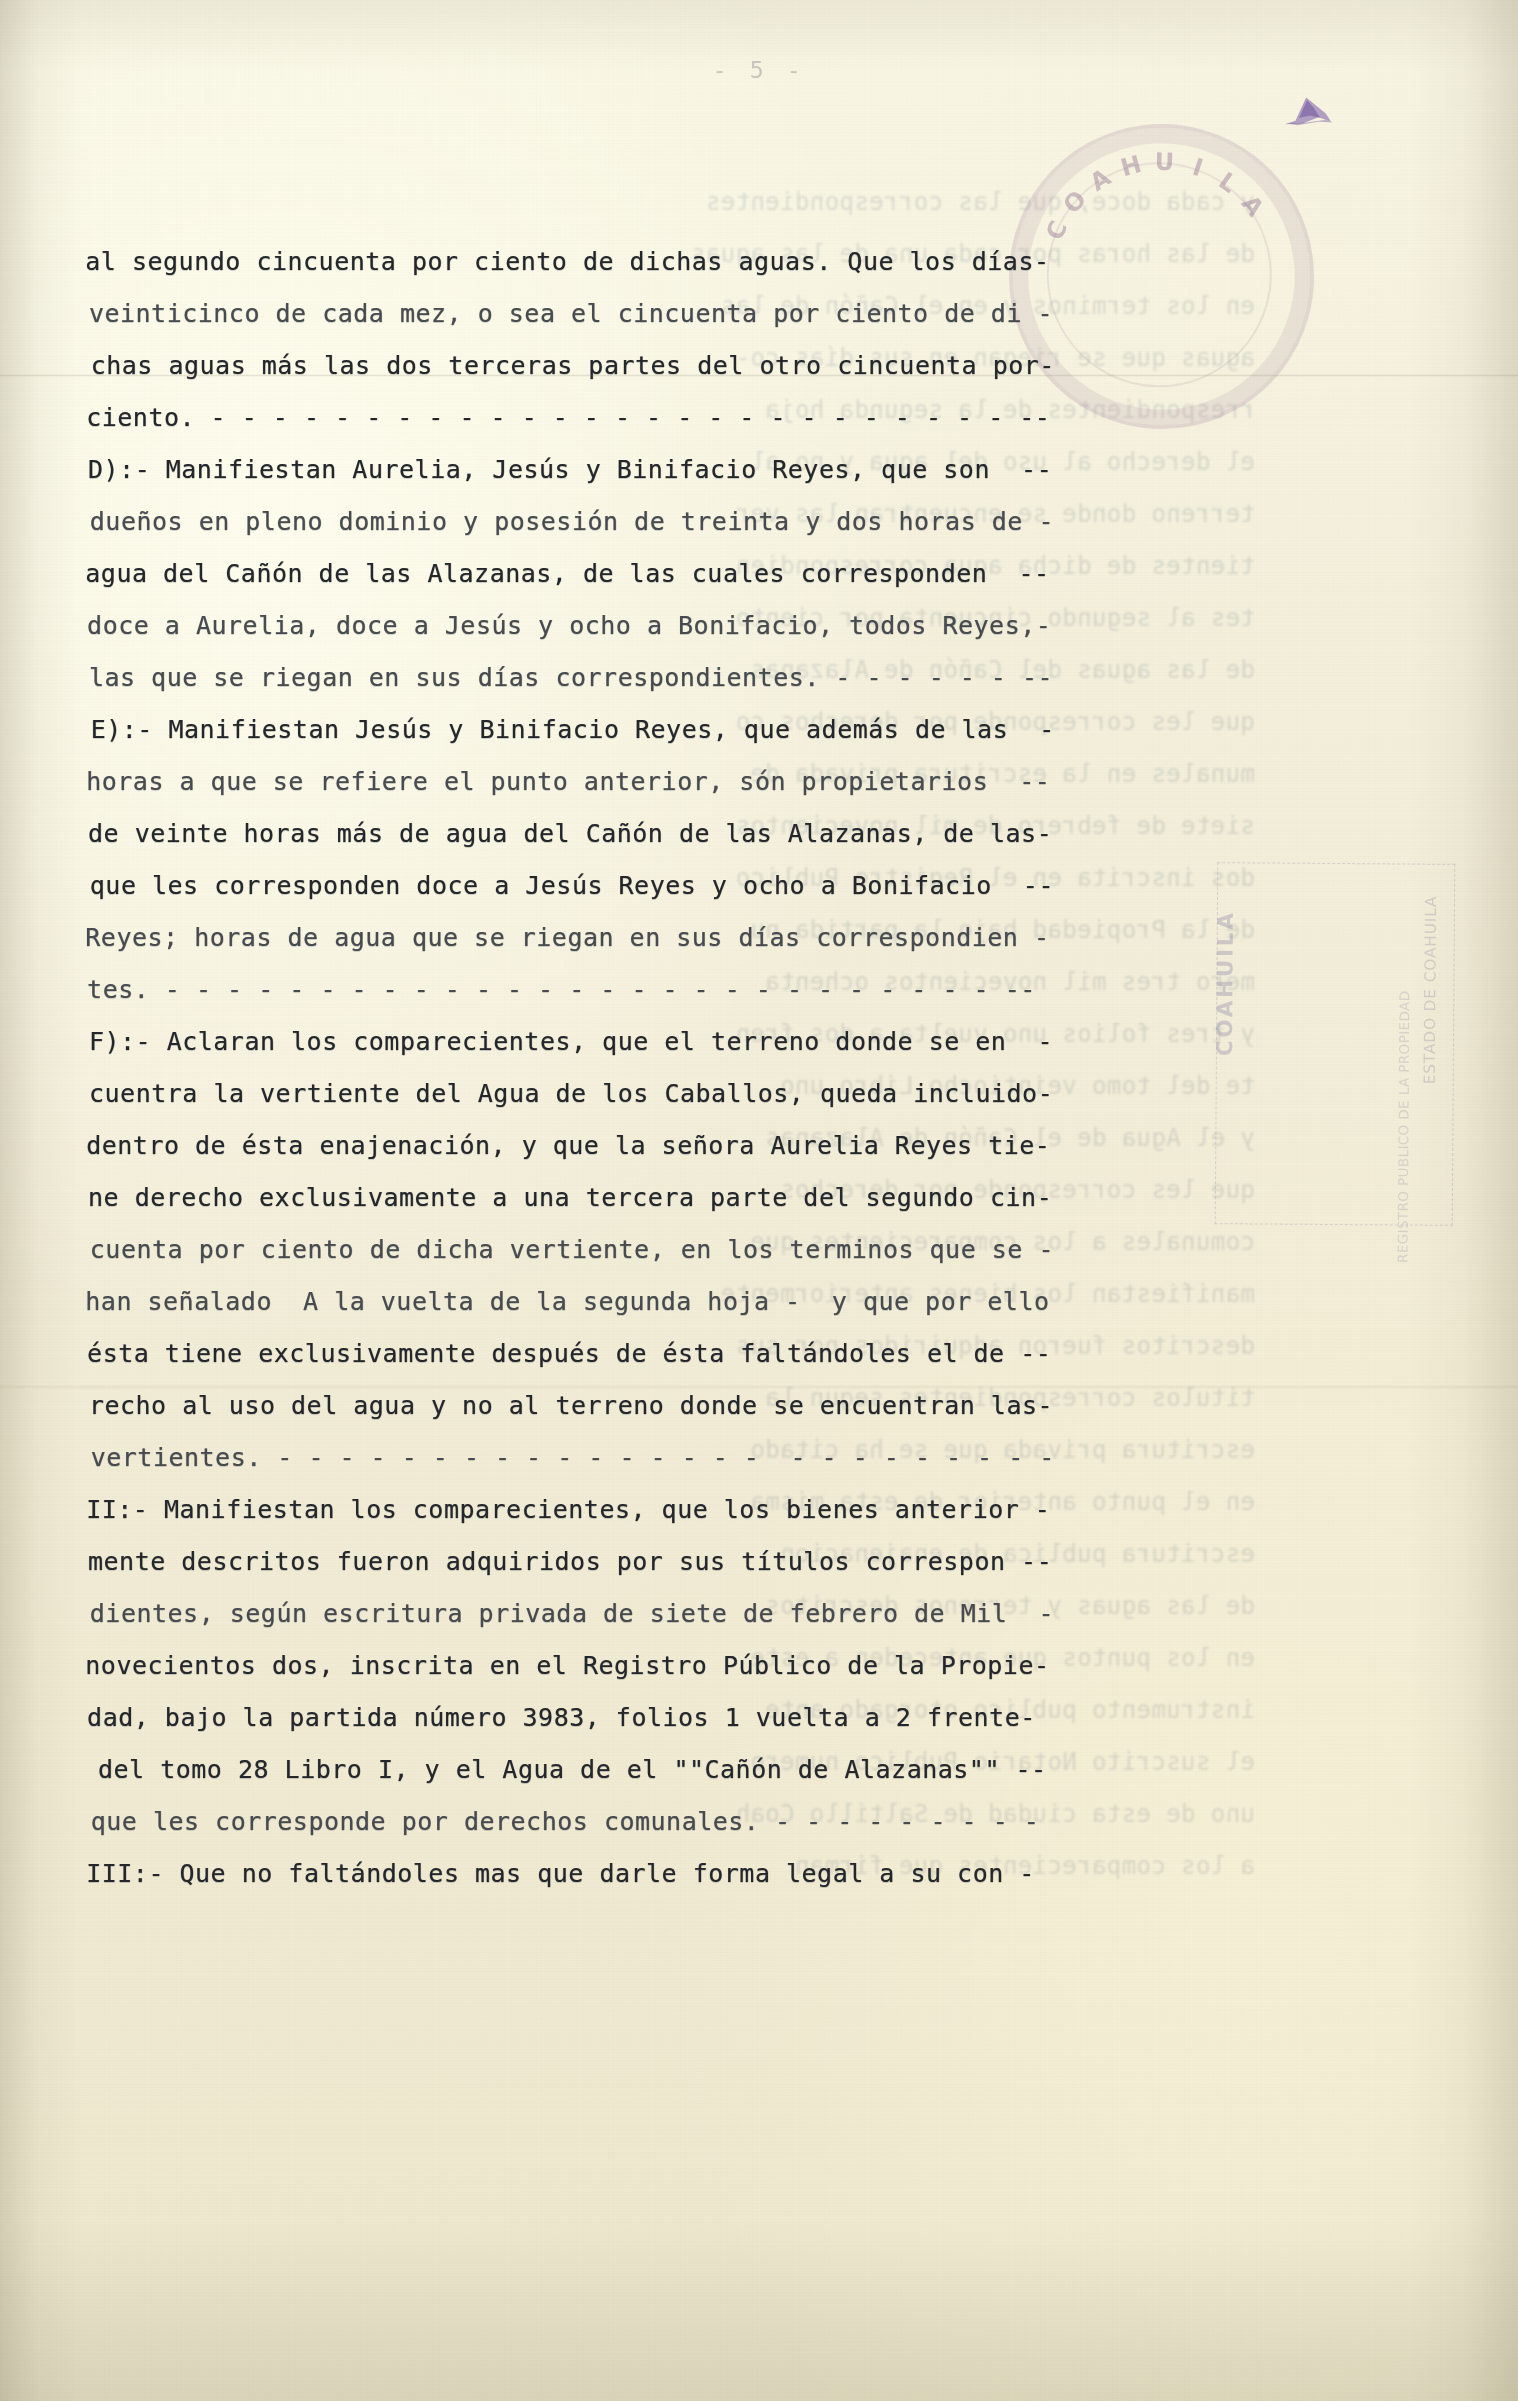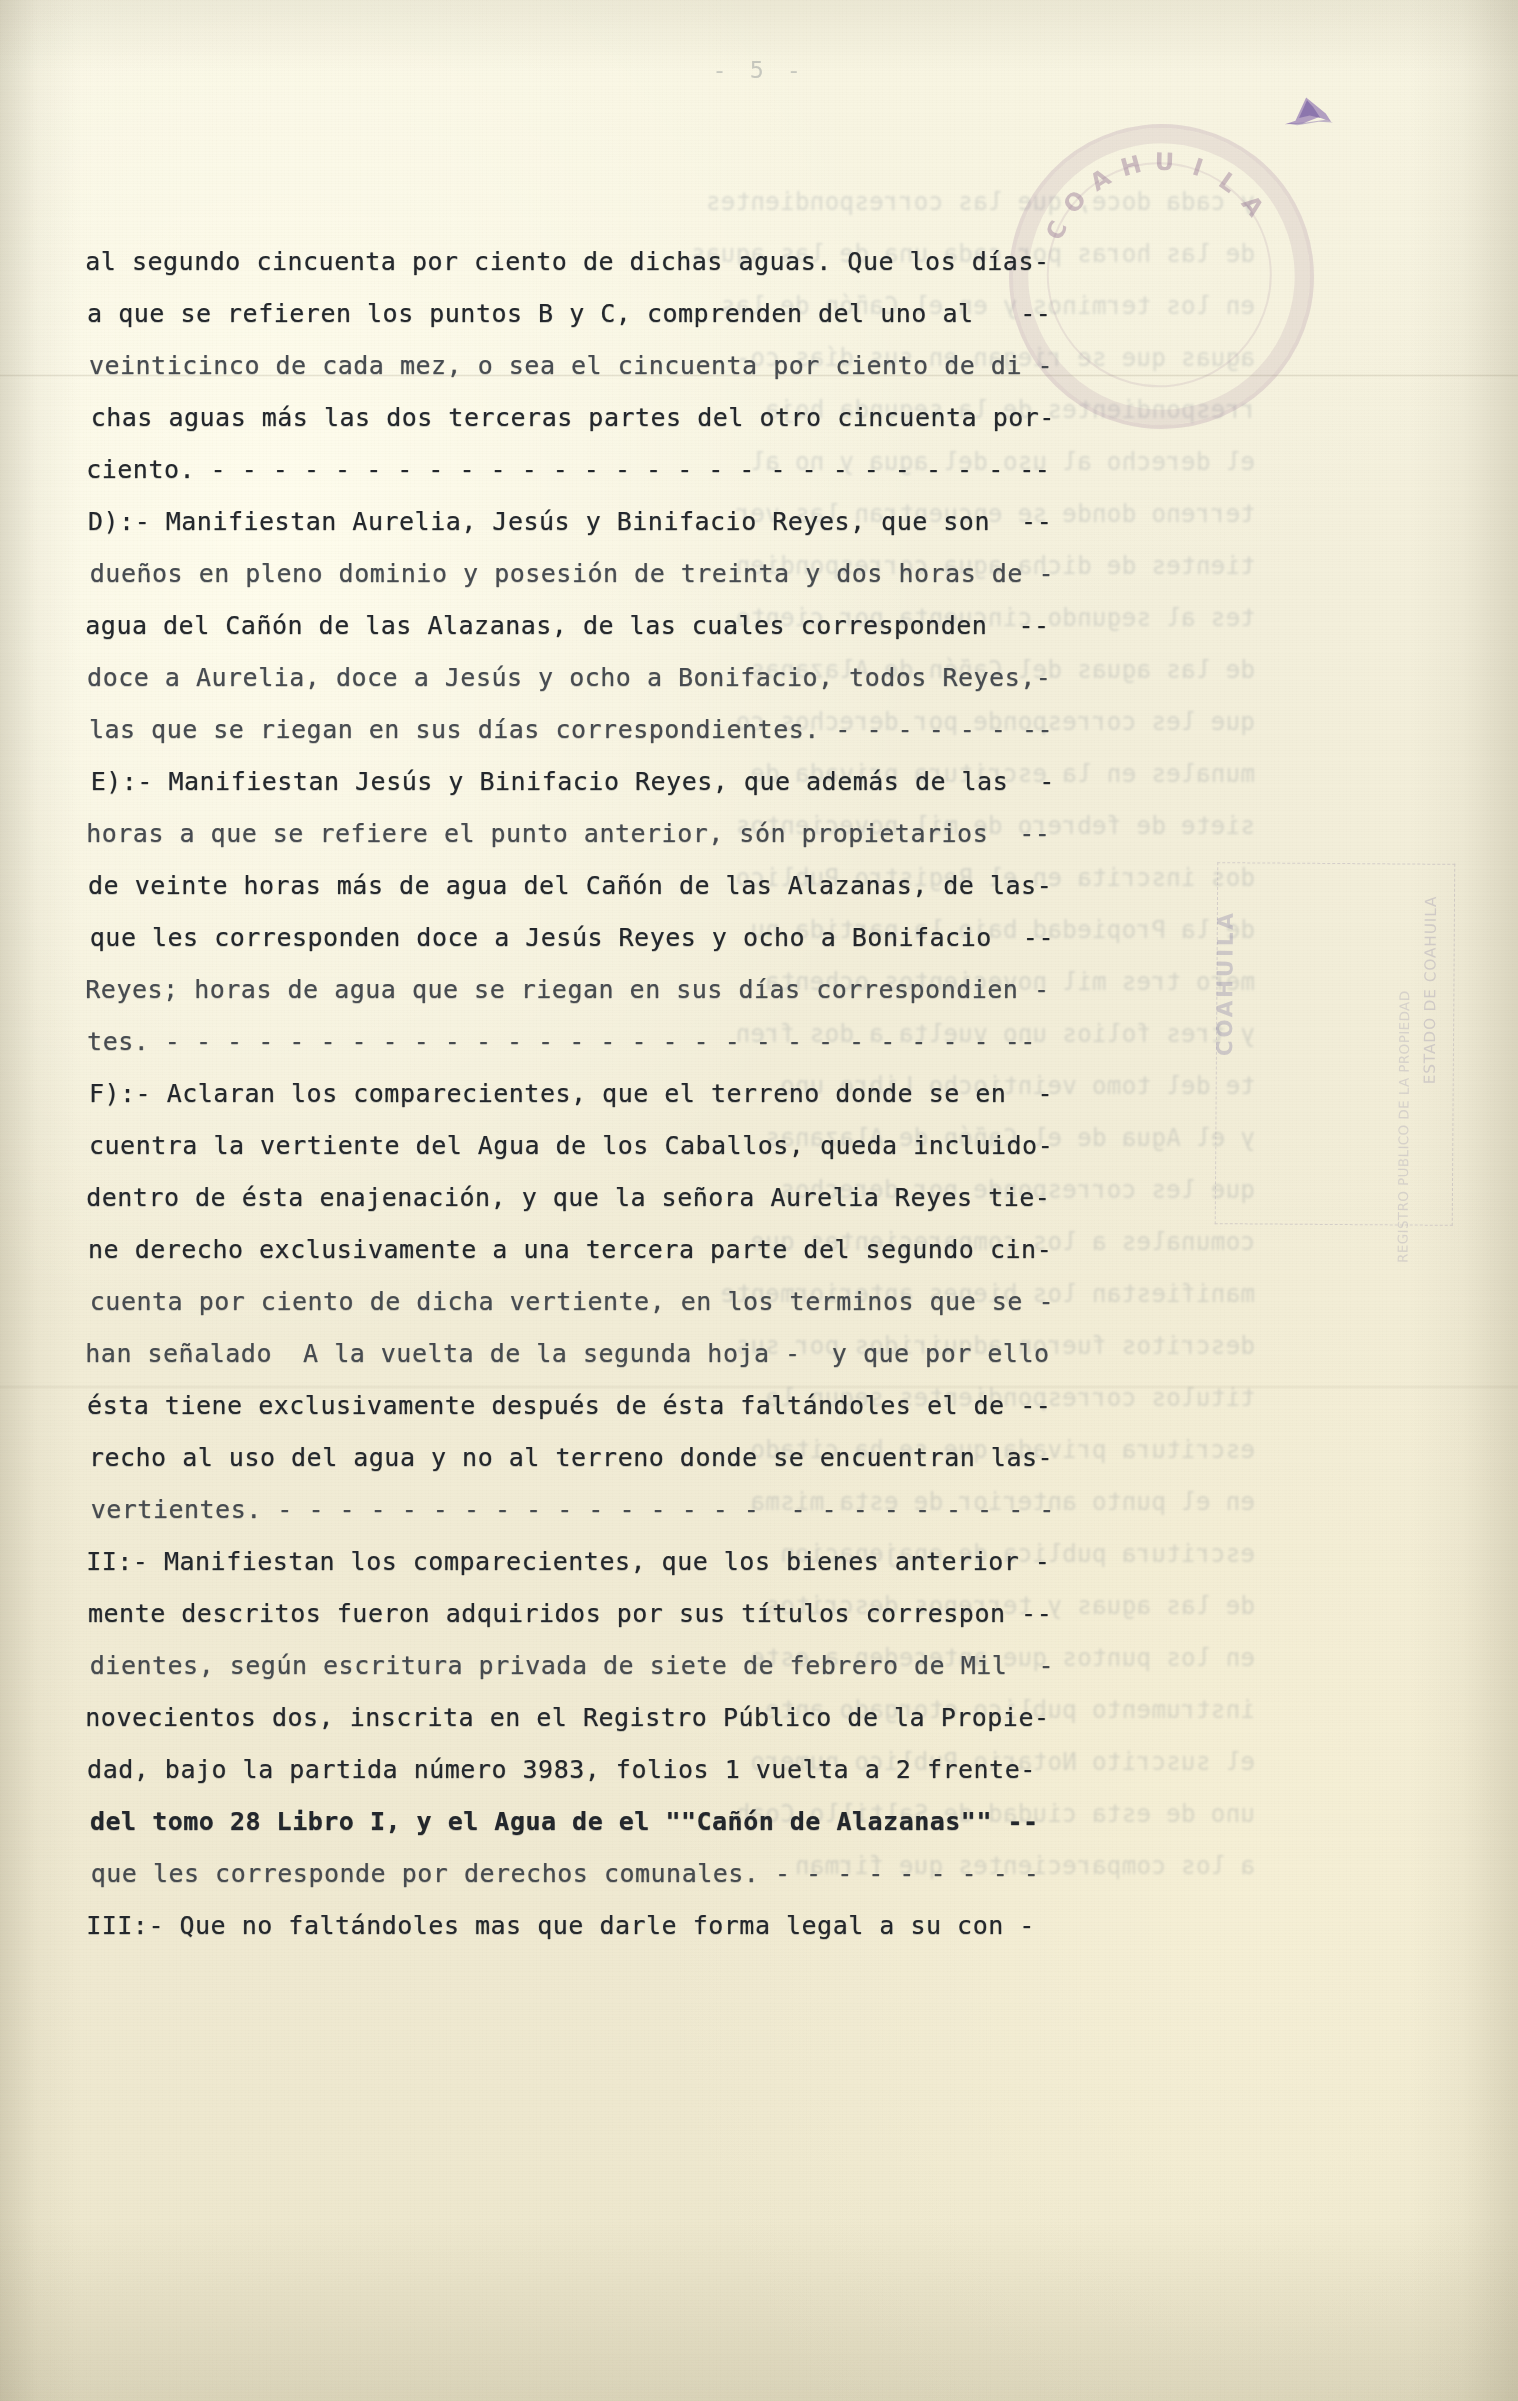--- a/index.html
+++ b/index.html
@@ -308,21 +308,20 @@
   </div>
 
   <div id="stamp-right-rect">
     <div class="vert-label">COAHUILA</div>
     <div class="vert-label-2">ESTADO DE COAHUILA</div>
     <div class="vert-label-3">REGISTRO PUBLICO DE LA PROPIEDAD</div>
   </div>
 
   <div id="typed-body">
       <div class="tline ink-heavy" style="margin-left: -2.7px;">al segundo cincuenta por ciento de dichas aguas. Que los días-</div>
-      <div class="tline ink-heavy" style="margin-left: -0.9px;">a que se refieren los puntos B y C, comprenden del uno al   --</div>
       <div class="tline ink-light" style="margin-left: 0.9px;">veinticinco de cada mez, o sea el cincuenta por ciento de di -</div>
       <div class="tline ink-heavy" style="margin-left: 2.7px;">chas aguas más las dos terceras partes del otro cincuenta por-</div>
       <div class="tline ink-heavy" style="margin-left: -1.8px;">ciento. - - - - - - - - - - - - - - - - - - - - - - - - - - --</div>
       <div class="tline ink-heavy" style="margin-left: 0px;">D):- Manifiestan Aurelia, Jesús y Binifacio Reyes, que son  --</div>
       <div class="tline ink-light" style="margin-left: 1.8px;">dueños en pleno dominio y posesión de treinta y dos horas de -</div>
       <div class="tline ink-heavy" style="margin-left: -2.7px;">agua del Cañón de las Alazanas, de las cuales corresponden  --</div>
       <div class="tline ink-light" style="margin-left: -0.9px;">doce a Aurelia, doce a Jesús y ocho a Bonifacio, todos Reyes,-</div>
       <div class="tline ink-light" style="margin-left: 0.9px;">las que se riegan en sus días correspondientes. - - - - - - --</div>
       <div class="tline ink-heavy" style="margin-left: 2.7px;">E):- Manifiestan Jesús y Binifacio Reyes, que además de las  -</div>
       <div class="tline ink-light" style="margin-left: -1.8px;">horas a que se refiere el punto anterior, són propietarios  --</div>
@@ -337,21 +336,21 @@
       <div class="tline ink-light" style="margin-left: 1.8px;">cuenta por ciento de dicha vertiente, en los terminos que se -</div>
       <div class="tline ink-light" style="margin-left: -2.7px;">han señalado  A la vuelta de la segunda hoja -  y que por ello</div>
       <div class="tline ink-heavy" style="margin-left: -0.9px;">ésta tiene exclusivamente después de ésta faltándoles el de --</div>
       <div class="tline ink-heavy" style="margin-left: 0.9px;">recho al uso del agua y no al terreno donde se encuentran las-</div>
       <div class="tline ink-light" style="margin-left: 2.7px;">vertientes. - - - - - - - - - - - - - - - -  - - - - - - - - -</div>
       <div class="tline ink-heavy" style="margin-left: -1.8px;">II:- Manifiestan los comparecientes, que los bienes anterior -</div>
       <div class="tline ink-heavy" style="margin-left: 0px;">mente descritos fueron adquiridos por sus títulos correspon --</div>
       <div class="tline ink-light" style="margin-left: 1.8px;">dientes, según escritura privada de siete de febrero de Mil  -</div>
       <div class="tline ink-heavy" style="margin-left: -2.7px;">novecientos dos, inscrita en el Registro Público de la Propie-</div>
       <div class="tline ink-heavy" style="margin-left: -0.9px;">dad, bajo la partida número 3983, folios 1 vuelta a 2 frente-</div>
-      <div class="tline ink-heavy" style="margin-left: 2px; font-weight: bold;">del tomo 28 Libro I, y el Agua de el ""Cañón de Alazanas"" --</div>
+      <div class="tline ink-heavy" style="margin-left: 10px;">del tomo 28 Libro I, y el Agua de el ""Cañón de Alazanas"" --</div>
       <div class="tline ink-light" style="margin-left: 2.7px;">que les corresponde por derechos comunales. - - - - - - - - -</div>
       <div class="tline ink-heavy" style="margin-left: -1.8px;">III:- Que no faltándoles mas que darle forma legal a su con -</div>
     </div>
 
   <div class="crease" id="crease-1"></div>
   <div class="crease" id="crease-2"></div>
   <div id="vignette-top"></div>
   <div id="vignette-left"></div>
   <div id="vignette-right"></div>
   <div id="vignette-bottom"></div>

